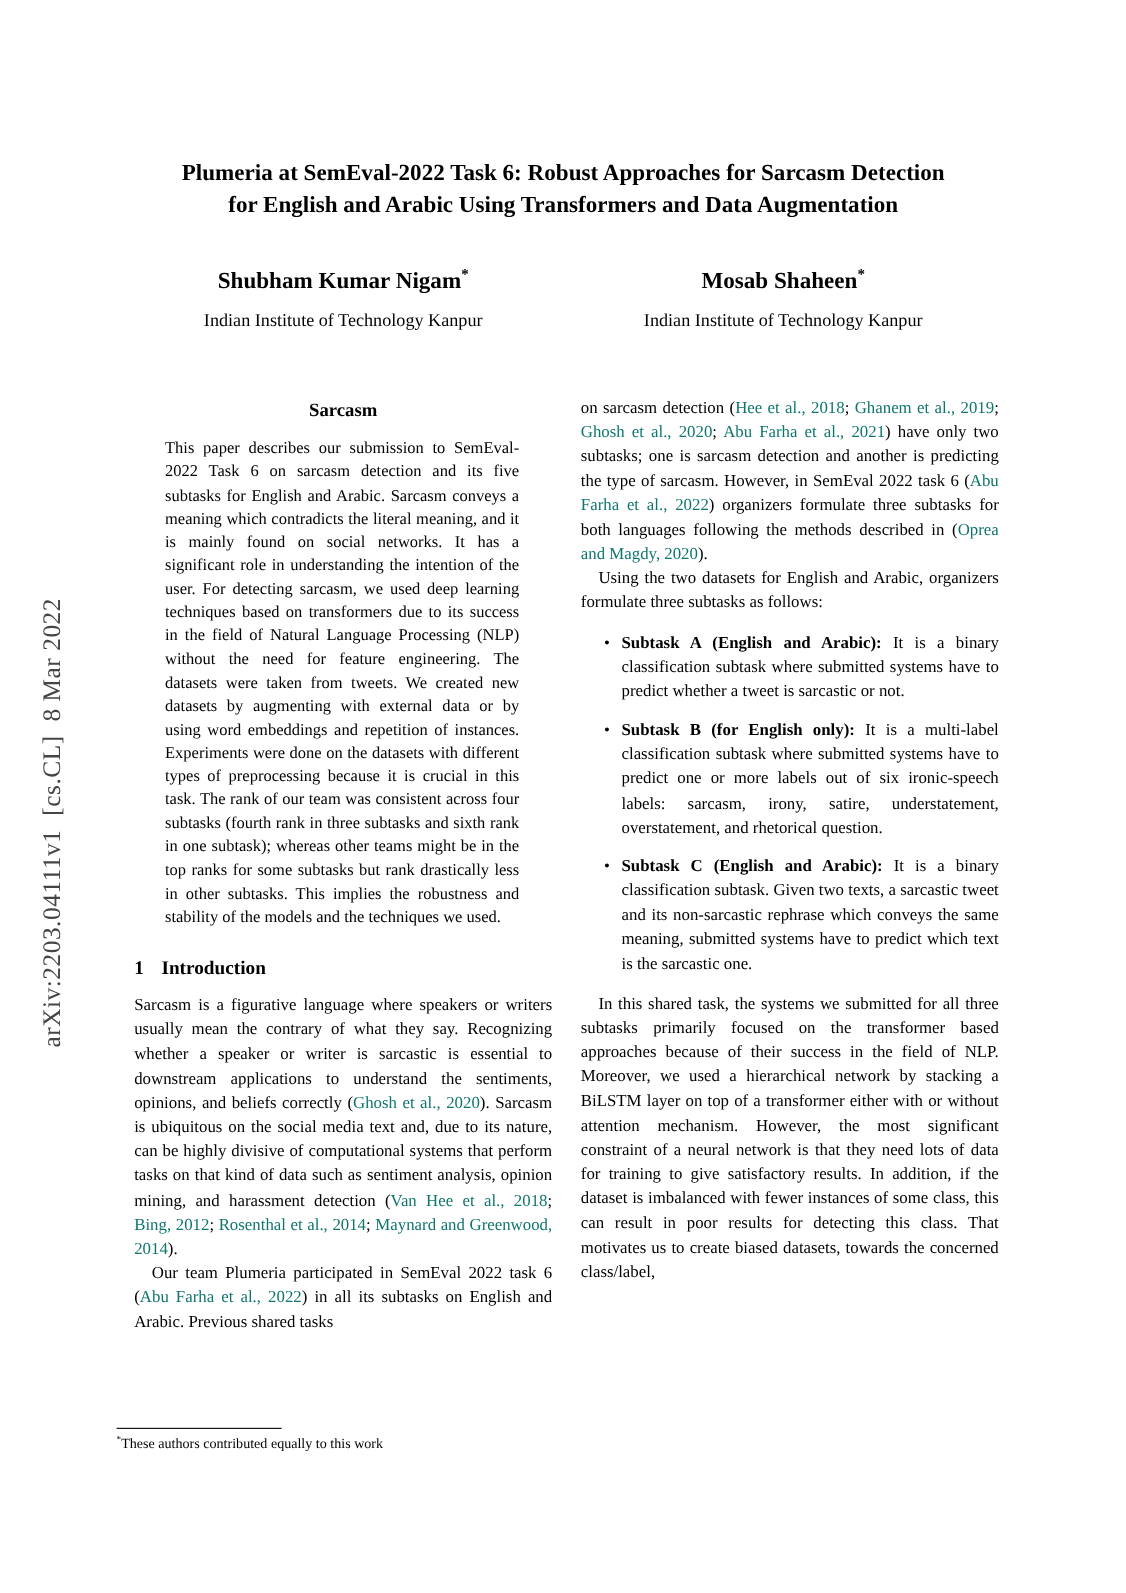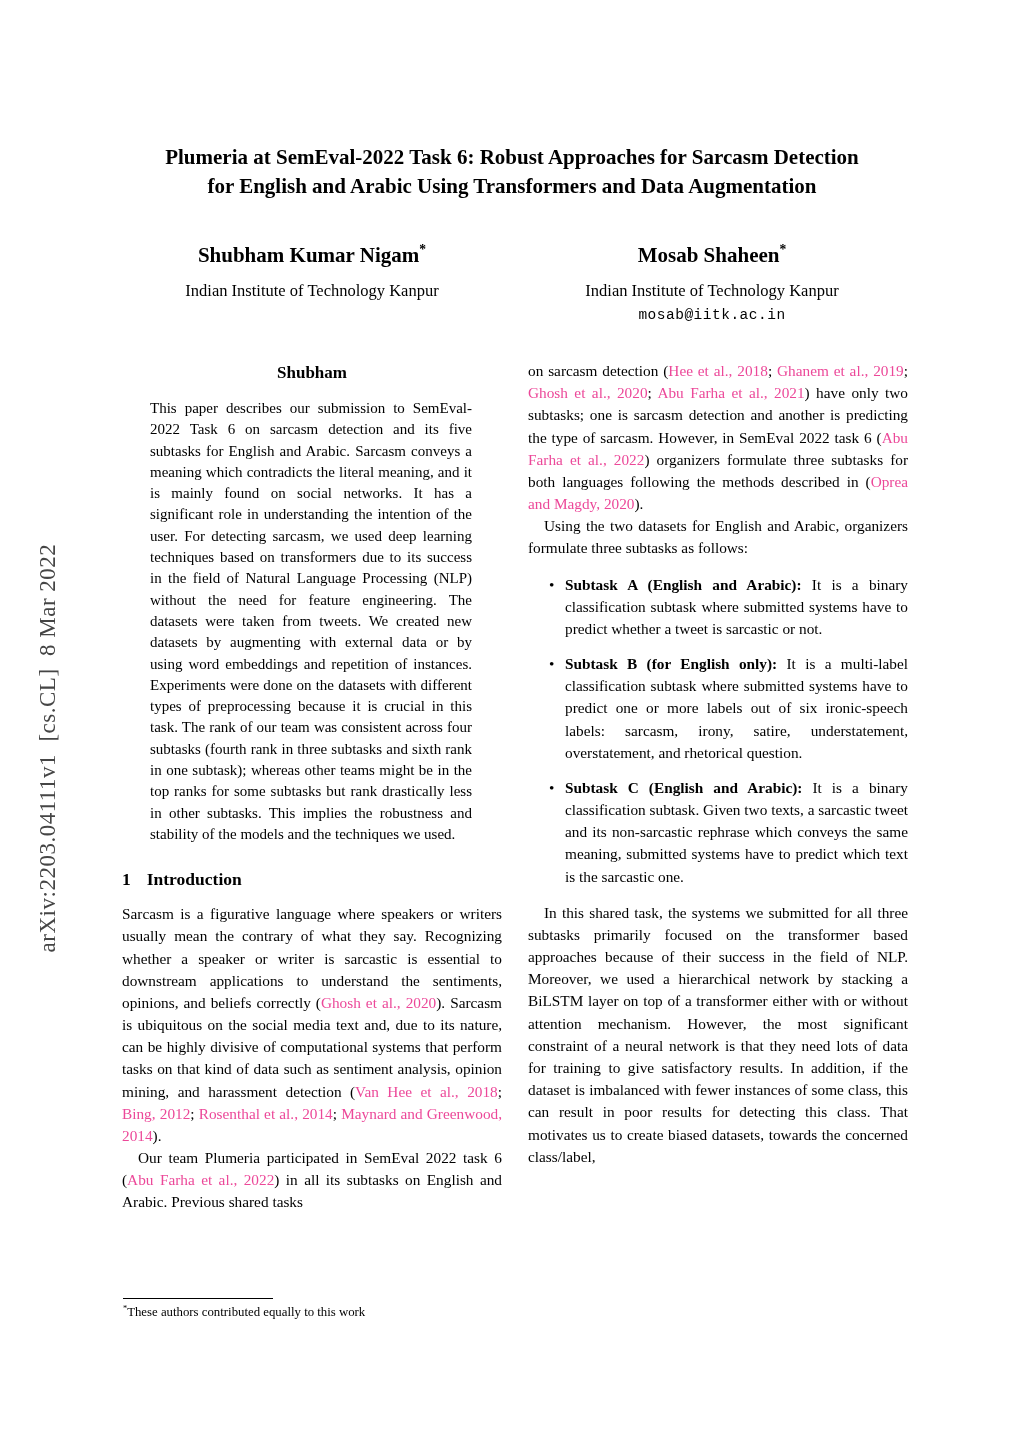--- a/index.html
+++ b/index.html
@@ -110,58 +110,57 @@
   }
   .bullets li:last-child { margin-bottom: 0; }
   .bullet-marker {
     position: absolute;
     left: 21px;
     top: 0;
   }
 
   .footnote {
     position: absolute;
-    left: 123px;
+    left: 106px;
     top: 1298px;
     width: 380px;
   }
   .footnote-rule {
     width: 150px;
     border-top: 1px solid #000;
     margin-bottom: 5px;
   }
   .footnote-text { margin: 0; font-size: 12.8px; line-height: 1.3; }
 
-  .seg-cite { color: #ec4899; }
+  .seg-cite { color: #0f766e; }
   .seg-b { font-weight: bold; }
   .seg-sup { vertical-align: super; font-size: 65%; line-height: 0; }
 </style>
 </head>
 <body>
 
 <div class="page">
 
   <div class="arxiv-watermark">arXiv:2203.04111v1  [cs.CL]  8 Mar 2022</div>
 
   <h1 class="title">Plumeria at SemEval-2022 Task 6: Robust Approaches for Sarcasm Detection for English and Arabic Using Transformers and Data Augmentation</h1>
 
   <div class="authors">
     <div class="author">
       <div class="author-name"><span>Shubham Kumar Nigam</span><span class="seg-sup">*</span></div>
       <div class="author-affil">Indian Institute of Technology Kanpur</div>
     </div>
     <div class="author">
       <div class="author-name"><span>Mosab Shaheen</span><span class="seg-sup">*</span></div>
       <div class="author-affil">Indian Institute of Technology Kanpur</div>
-      <div class="author-email">mosab@iitk.ac.in</div>
     </div>
   </div>
 
   <div class="col col-left">
-    <div class="abstract-heading">Shubham</div>
+    <div class="abstract-heading">Sarcasm</div>
     <p class="abstract-text">This paper describes our submission to SemEval-2022 Task 6 on sarcasm detection and its five subtasks for English and Arabic. Sarcasm conveys a meaning which contradicts the literal meaning, and it is mainly found on social networks. It has a significant role in understanding the intention of the user. For detecting sarcasm, we used deep learning techniques based on transformers due to its success in the field of Natural Language Processing (NLP) without the need for feature engineering. The datasets were taken from tweets. We created new datasets by augmenting with external data or by using word embeddings and repetition of instances. Experiments were done on the datasets with different types of preprocessing because it is crucial in this task. The rank of our team was consistent across four subtasks (fourth rank in three subtasks and sixth rank in one subtask); whereas other teams might be in the top ranks for some subtasks but rank drastically less in other subtasks. This implies the robustness and stability of the models and the techniques we used.</p>
 
     <div class="section-heading">
       <span class="sec-num">1</span><span class="sec-title">Introduction</span>
     </div>
 
     <p class="body-par"><span>Sarcasm is a figurative language where speakers or writers usually mean the contrary of what they say. Recognizing whether a speaker or writer is sarcastic is essential to downstream applications to understand the sentiments, opinions, and beliefs correctly (</span><span class="seg-cite">Ghosh et al., 2020</span><span>). Sarcasm is ubiquitous on the social media text and, due to its nature, can be highly divisive of computational systems that perform tasks on that kind of data such as sentiment analysis, opinion mining, and harassment detection (</span><span class="seg-cite">Van Hee et al., 2018</span><span>; </span><span class="seg-cite">Bing, 2012</span><span>; </span><span class="seg-cite">Rosenthal et al., 2014</span><span>; </span><span class="seg-cite">Maynard and Greenwood, 2014</span><span>).</span></p>
     <p class="body-par indent"><span>Our team Plumeria participated in SemEval 2022 task 6 (</span><span class="seg-cite">Abu Farha et al., 2022</span><span>) in all its subtasks on English and Arabic. Previous shared tasks</span></p>
   </div>
 

